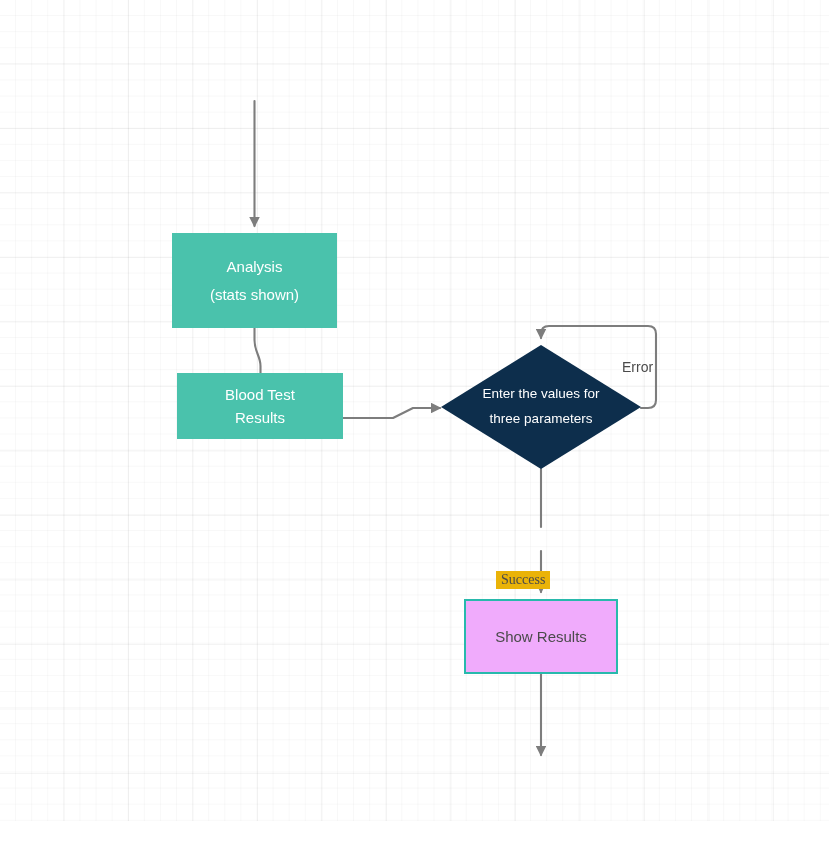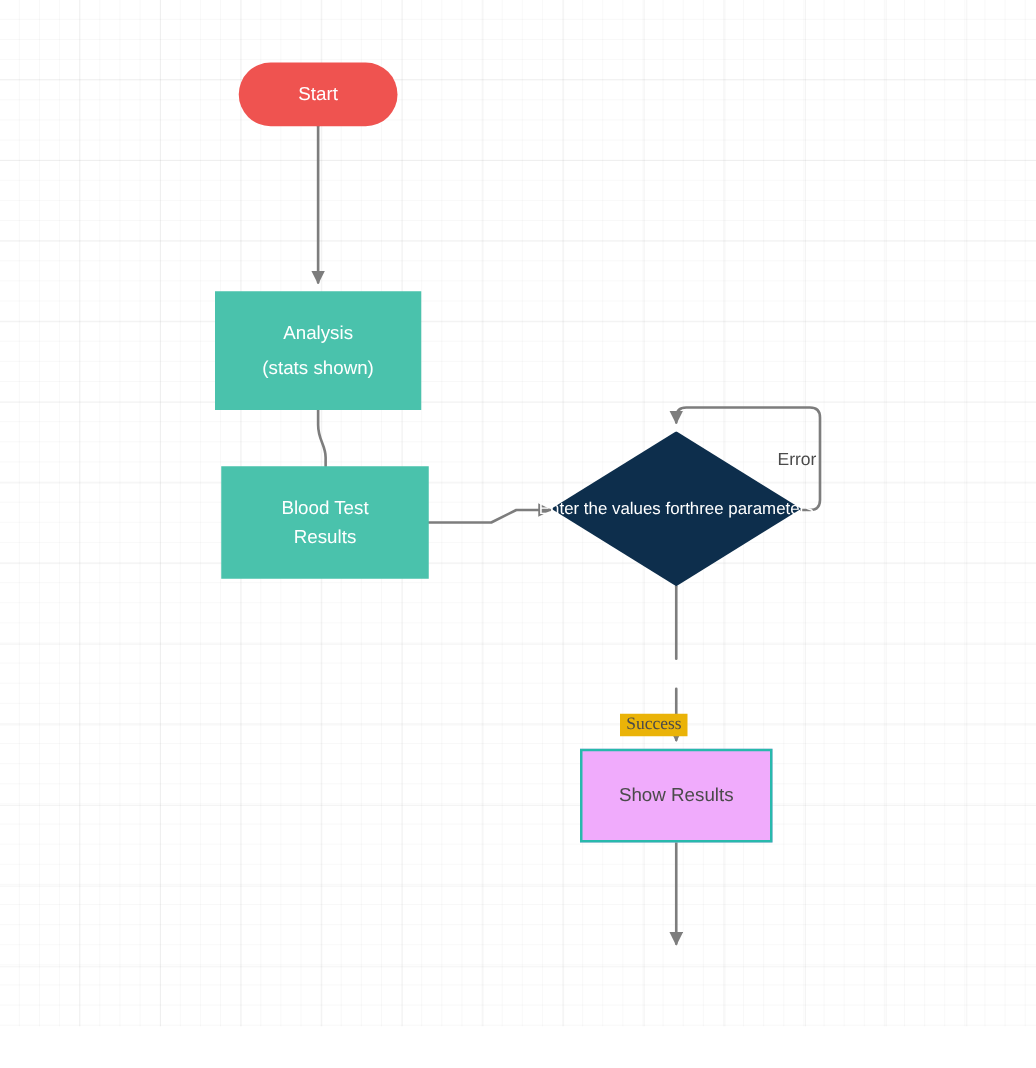--- a/index.html
+++ b/index.html
@@ -68,21 +68,21 @@
     background: #4ac2ac;
     color: #ffffff;
     font-size: 15px;
   }
   .proc-filled.homepage {
     left: 172px; top: 233px; width: 165px; height: 95px;
     justify-content: space-evenly;
     padding: 14px 6px;
   }
   .proc-filled.blood {
-    left: 177px; top: 373px; width: 166px; height: 90px;
+    left: 177px; top: 373px; width: 166px; height: 66px;
     line-height: 1.55;
   }
   .proc-outline {
     left: 464px; top: 599px; width: 154px; height: 75px;
     background: #f0abfc;
     border: 2px solid #28b9ac;
     color: #4a4a4a;
     font-size: 15px;
   }
   .diamond-wrap {
@@ -93,21 +93,21 @@
   .diamond-shape {
     position: absolute;
     inset: 0;
     background: #0d2e4c;
     clip-path: polygon(50% 0%, 100% 50%, 50% 100%, 0% 50%);
   }
   .diamond-label {
     position: absolute;
     inset: 0;
     display: flex;
-    flex-direction: row;
+    flex-direction: column;
     align-items: center;
     justify-content: center;
     color: #ffffff;
     font-size: 13.5px;
     line-height: 1.85;
     white-space: nowrap;
   }
   
   .edge-label {
     position: absolute;
@@ -151,23 +151,20 @@
       <path d="M 641 408 L 648 408 Q 656 408 656 400 L 656 334 Q 656 326 648 326 L 549 326 Q 541 326 541 334 L 541 338" marker-end="url(#arrowGray)"></path>
 
       <path d="M 541 469 L 541 527"></path>
 
       <path d="M 541 551 L 541 592" marker-end="url(#arrowGray)"></path>
 
       <path d="M 541 674 L 541 755" marker-end="url(#arrowGray)"></path>
     </g>
   </svg>
 
-  <div class="node pill start">
-    <span>Start</span>
-  </div>
 
   <div class="node proc-filled homepage">
     <span class="nline">Analysis</span>
     <span class="nline">(stats shown)</span>
   </div>
 
   <div class="node proc-filled blood">
     <span class="nline">Blood Test</span>
     <span class="nline">Results</span>
   </div>

